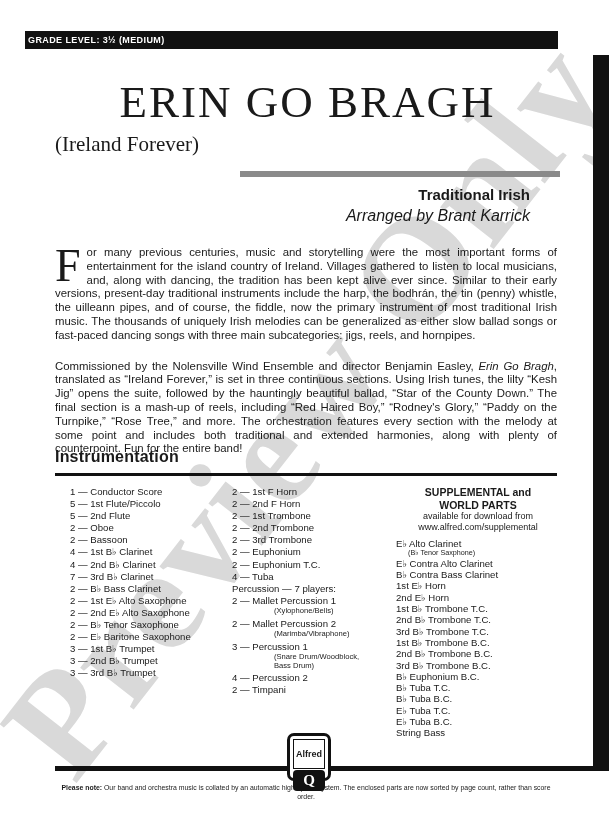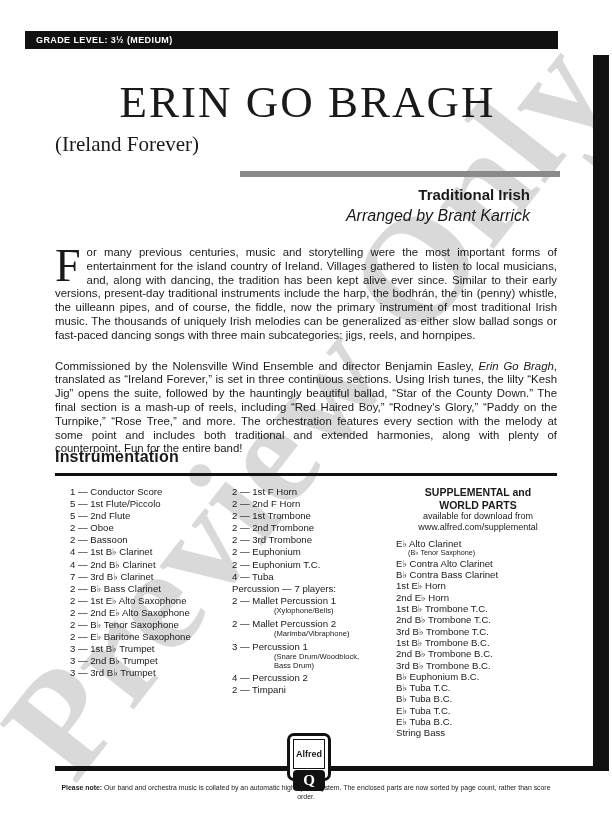--- a/index.html
+++ b/index.html
@@ -3,21 +3,21 @@
 <meta charset="utf-8">
 <style>
   html,body{margin:0;padding:0;background:#e8e8e8;}
   .page{position:relative;width:612px;height:816px;background:#fff;overflow:hidden;
         font-family:"Liberation Sans",sans-serif;color:#1a1a1a;margin:0 auto;}
   .watermark{position:absolute;left:50%;top:50%;transform:translate(-50%,-50%) rotate(-52deg);
         font-family:"Liberation Serif",serif;font-weight:bold;font-size:148px;color:#d9d9d9;
         white-space:nowrap;z-index:0;letter-spacing:2px;}
   .layer{position:absolute;z-index:1;}
   .grade-bar{left:25px;top:31px;width:533px;height:18px;background:#111;color:#fff;
-        font-size:9px;font-weight:bold;letter-spacing:.4px;line-height:18px;padding-left:11px;
+        font-size:9px;font-weight:bold;letter-spacing:.4px;line-height:18px;padding-left:3px;
         box-sizing:border-box;}
   .edge-right{left:593px;top:55px;width:16px;height:716px;background:#111;}
   .edge-bottom{left:55px;top:766px;width:554px;height:5px;background:#111;}
   .title{left:55px;top:76px;width:505px;text-align:center;margin:0;
         font-family:"Liberation Serif",serif;font-weight:normal;font-size:45px;letter-spacing:2px;}
   .subtitle{left:55px;top:132px;width:470px;text-align:left;
         font-family:"Liberation Serif",serif;font-size:21px;}
   .gray-rule{left:240px;top:171px;width:320px;height:6px;background:#8a8a8a;}
   .credits{left:55px;top:185px;width:475px;text-align:right;}
   .credit1{font-size:15px;font-weight:bold;line-height:20px;}

